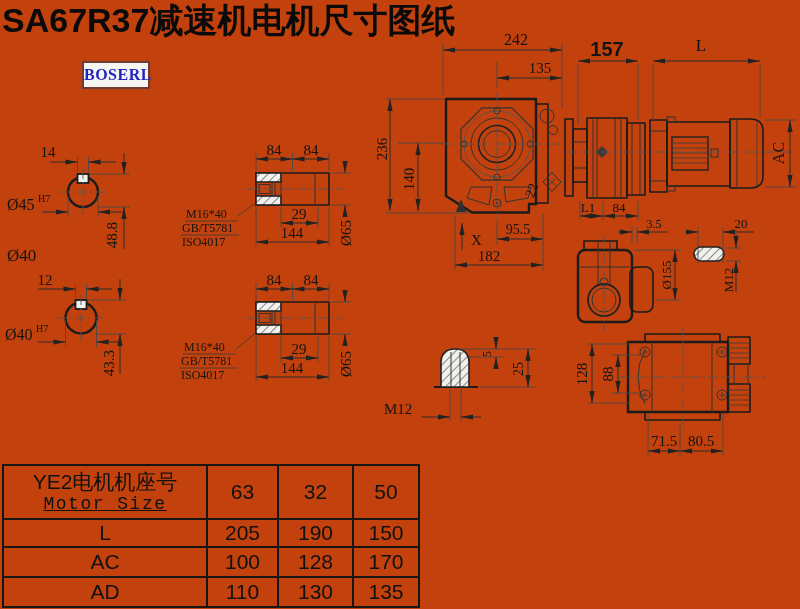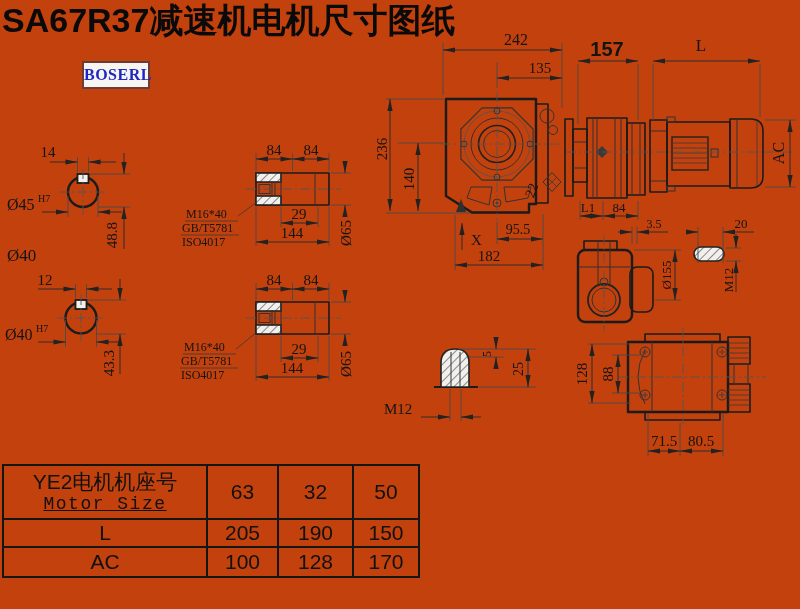--- a/index.html
+++ b/index.html
@@ -478,16 +478,22 @@
       <td>205</td>
       <td>190</td>
       <td>150</td>
     </tr>
     <tr style="height:30px">
       <td>AC</td>
       <td>100</td>
       <td>128</td>
       <td>170</td>
     </tr>
+    <tr style="height:30px">
+      <td>AD</td>
+      <td>110</td>
+      <td>130</td>
+      <td>135</td>
+    </tr>
   </tbody>
     </table>
 
 </div>
 
 </body></html>

